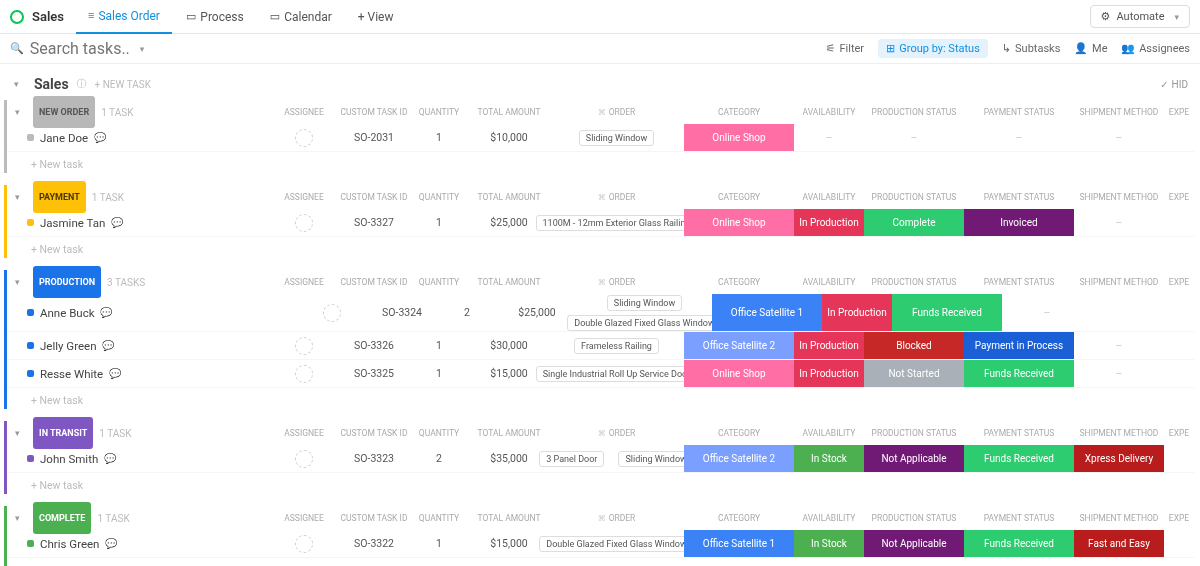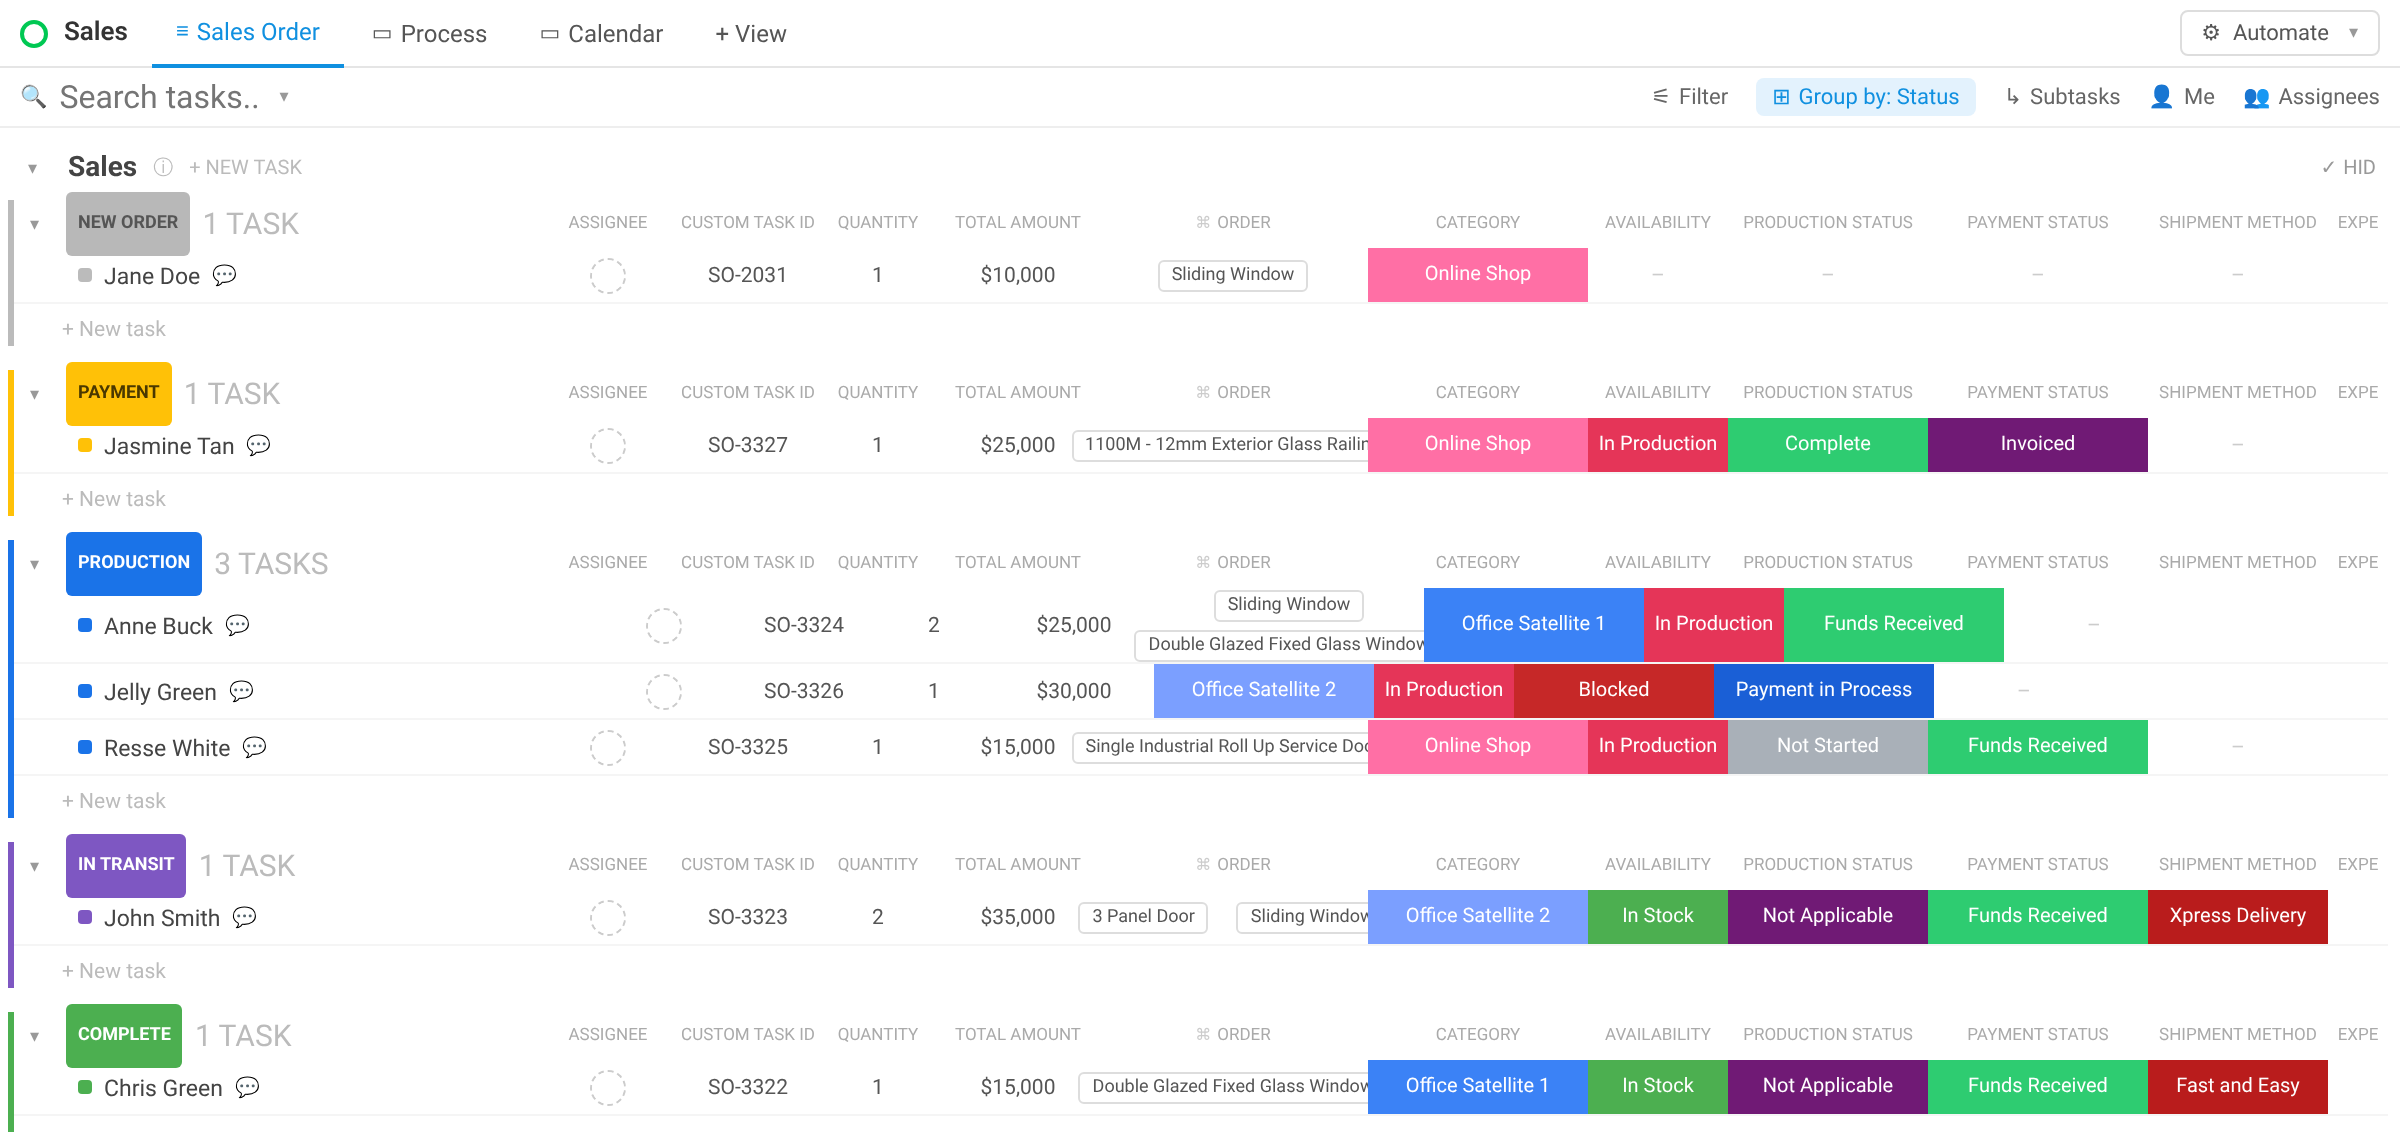--- a/index.html
+++ b/index.html
@@ -33,38 +33,38 @@
 .g-complete{border-left-color:#4caf50}
 .group-head{display:flex;align-items:center;height:24px}
 .gh-left{display:flex;align-items:center;gap:6px;padding-left:8px;width:290px}
 .chevd{color:#999;width:12px;font-size:9px}
 .status-chip{font-size:9px;font-weight:700;color:#fff;padding:11px 6px;border-radius:3px;text-transform:uppercase}
 .chip-neworder{background:#b8b8b8;color:#555}
 .chip-payment{background:#ffc107;color:#4a3800}
 .chip-prod{background:#1a73e8}
 .chip-transit{background:#7e57c2}
 .chip-complete{background:#4caf50}
-.task-count{color:#bbb;font-size:15px;text-transform:uppercase}
+.task-count{color:#bbb;font-size:10px;text-transform:uppercase}
 .cols{display:flex;flex:1;align-items:center}
 .col{text-align:center;color:#aaa;font-size:8.5px;text-transform:uppercase;font-weight:400}
 .c-assignee{width:70px}
 .c-taskid{width:70px}
 .c-qty{width:60px}
 .c-amount{width:80px}
 .c-order{width:135px}
 .c-cat{width:110px}
 .c-avail{width:70px}
 .c-prodstat{width:100px}
 .c-paystat{width:110px}
 .c-ship{width:90px}
 .c-exp{width:30px}
 .order-ic{display:inline-block;margin-right:3px;color:#ccc;font-size:8px}
 .row{display:flex;align-items:center;height:28px;background:#fff;border-bottom:1px solid #f5f5f5}
 .row.tall{height:38px}
-.row-left{display:flex;align-items:center;gap:6px;padding-left:32px;width:290px}
+.row-left{display:flex;align-items:center;gap:6px;padding-left:20px;width:290px}
 .dot{width:7px;height:7px;border-radius:2px}
 .d-grey{background:#bbb}
 .d-yellow{background:#ffc107}
 .d-blue{background:#1a73e8}
 .d-purple{background:#7e57c2}
 .d-green{background:#4caf50}
 .row-name{color:#444;font-size:11.5px}
 .chat-ic{color:#ddd;font-size:10px}
 .row-cells{display:flex;flex:1;align-items:stretch;height:100%}
 .cell{display:flex;align-items:center;justify-content:center;color:#555;font-size:10.5px}
@@ -343,20 +343,25 @@
       <span class="row-name">Jelly Green</span>
       <span class="chat-ic">💬</span>
     </div>
     <div class="row-cells">
       <div class="cell c-assignee">
               <span class="avatar"></span>
             </div>
       <div class="cell c-taskid">SO-3326</div>
       <div class="cell c-qty">1</div>
       <div class="cell c-amount">$30,000</div>
+      <div class="cell c-order">
+              <div class="order-stack">
+                <span class="order-pill">Frameless Railing</span>
+              </div>
+            </div>
       <div class="cell c-cat">
               <span class="tag t-blue2">Office Satellite 2</span>
             </div>
       <div class="cell c-avail">
               <span class="tag t-red">In Production</span>
             </div>
       <div class="cell c-prodstat">
               <span class="tag t-darkred">Blocked</span>
             </div>
       <div class="cell c-paystat">

